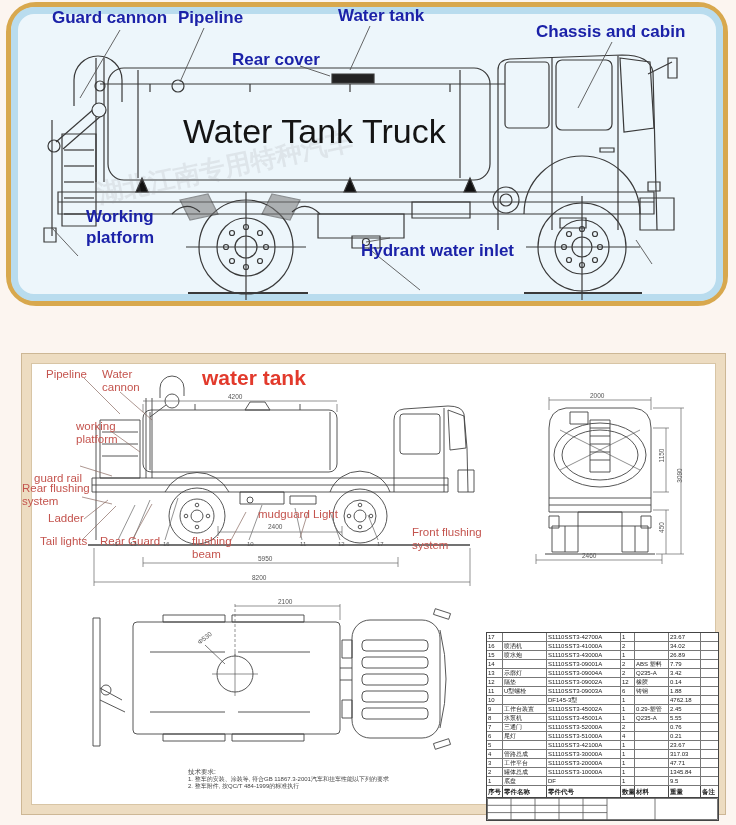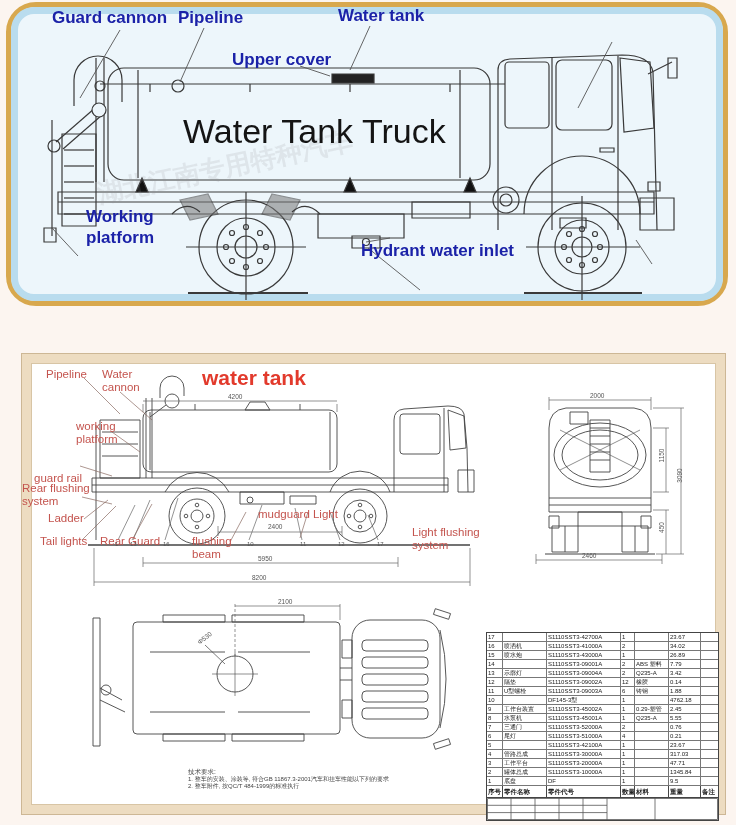--- a/index.html
+++ b/index.html
@@ -165,21 +165,22 @@
         <line x1="652" y1="264" x2="636" y2="240"></line>
       </g>
     </g>
   </svg>
 
   <div class="abs watermark" style="left:95px;top:150px">湖北江南专用特种汽车</div>
 
   <div class="abs bl" style="left:52px;top:8px">Guard cannon</div>
   <div class="abs bl" style="left:178px;top:8px">Pipeline</div>
   <div class="abs bl" style="left:338px;top:6px">Water tank</div>
-  <div class="abs bl" style="left:232px;top:50px">Upper cover</div>
+  <div class="abs bl" style="left:232px;top:50px">Rear cover</div>
+  <div class="abs bl" style="left:536px;top:22px">Chassis and cabin</div>
   <div class="abs truck-title" style="left:183px;top:112px">Water Tank Truck</div>
   <div class="abs" style="left:86px;top:206px">
     <div class="bl bl2">Working</div>
     <div class="bl bl2">platform</div>
   </div>
   <div class="abs" style="left:361px;top:240px">
     <div class="bl bl2">Hydrant water inlet</div>
   </div>
 
   <div class="abs bottom-frame"></div>
@@ -366,21 +367,21 @@
   </div>
   <div class="abs rl" style="left:48px;top:512px">Ladder</div>
   <div class="abs rl" style="left:40px;top:535px">Tail lights</div>
   <div class="abs rl" style="left:100px;top:535px">Rear Guard</div>
   <div class="abs" style="left:192px;top:535px">
     <div class="rl">flushing</div>
     <div class="rl">beam</div>
   </div>
   <div class="abs rl" style="left:258px;top:508px">mudguard Light</div>
   <div class="abs" style="left:412px;top:526px">
-    <div class="rl">Light flushing</div>
+    <div class="rl">Front flushing</div>
     <div class="rl">system</div>
   </div>
 
   <div class="abs dim" style="left:228px;top:393px">4200</div>
   <div class="abs dim" style="left:268px;top:523px">2400</div>
   <div class="abs dim" style="left:258px;top:555px">5950</div>
   <div class="abs dim" style="left:252px;top:574px">8200</div>
   <div class="abs dim" style="left:590px;top:392px">2000</div>
   <div class="abs dim dimv" style="left:655px;top:452px">1150</div>
   <div class="abs dim dimv" style="left:672px;top:472px">3090</div>

